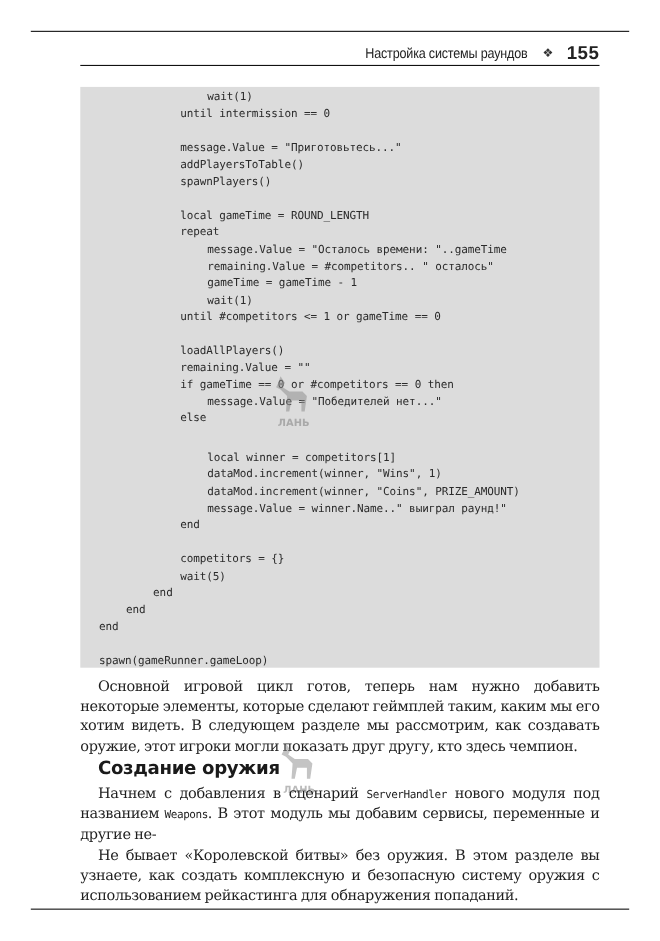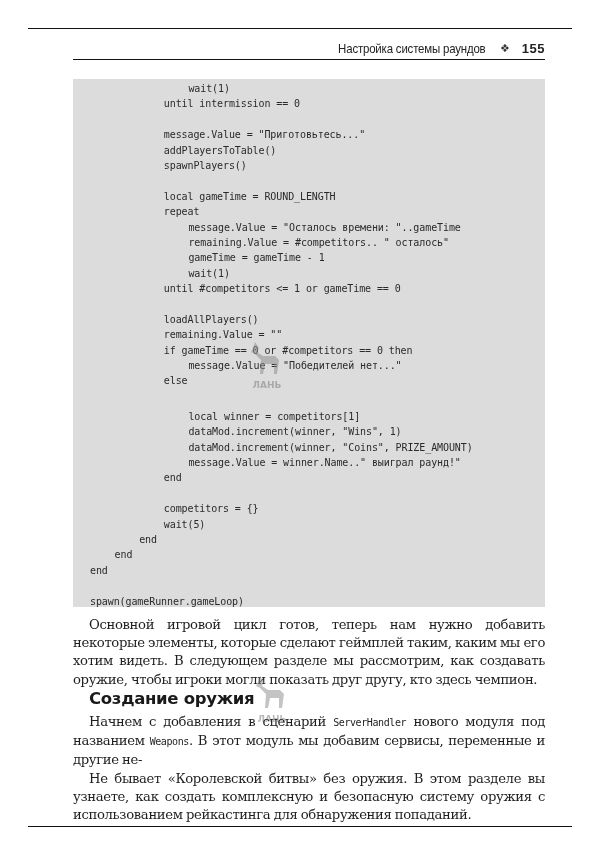--- a/index.html
+++ b/index.html
@@ -51,21 +51,21 @@
       transform-origin: right center;
       margin-right: 4px;
     }
     .running-header .ornament {
       font-size: 11px;
       margin: 0 12px 0 10px;
       color: #333;
     }
     .running-header .page-num {
       font-weight: bold;
-      font-size: 13px;
+      font-size: 17px;
       letter-spacing: 0.5px;
     }
     .code-block {
       position: absolute;
       left: 73px;
       top: 79px;
       width: 472px;
       height: 528px;
       background: #dcdcdc;
       box-sizing: border-box;
@@ -176,21 +176,21 @@
   </div>
 
 <div class="watermark" style="left:247px; top:338px; width:40px;">
   <svg width="40" height="42" viewBox="0 0 40 42">
     <path d="M8 4 L12 10 L10 14 L16 18 L28 18 L32 22 L30 36 L27 36 L27 26 L18 26 L16 36 L13 36 L14 22 L8 16 L4 14 L6 10 Z" fill="#8a8a8a"></path>
   </svg>
   <span class="wm-label">ЛАНЬ</span>
 </div>
 
 <div class="body-text para-1">
-  <p>Основной игровой цикл готов, теперь нам нужно добавить некоторые элементы, которые сделают геймплей таким, каким мы его хотим видеть. В следующем разделе мы рассмотрим, как создавать оружие, чтобы игроки могли показать друг другу, кто здесь чемпион.</p>
+  <p>Основной игровой цикл готов, теперь нам нужно добавить некоторые элементы, которые сделают геймплей таким, каким мы его хотим видеть. В следующем разделе мы рассмотрим, как создавать оружие, этот игроки могли показать друг другу, кто здесь чемпион.</p>
 </div>
 
 <div class="watermark" style="left:252px; top:672px; width:40px;">
   <svg width="40" height="42" viewBox="0 0 40 42">
     <path d="M8 4 L12 10 L10 14 L16 18 L28 18 L32 22 L30 36 L27 36 L27 26 L18 26 L16 36 L13 36 L14 22 L8 16 L4 14 L6 10 Z" fill="#8a8a8a"></path>
   </svg>
   <span class="wm-label">ЛАНЬ</span>
 </div>
 
 <div class="section-heading">Создание оружия</div>

